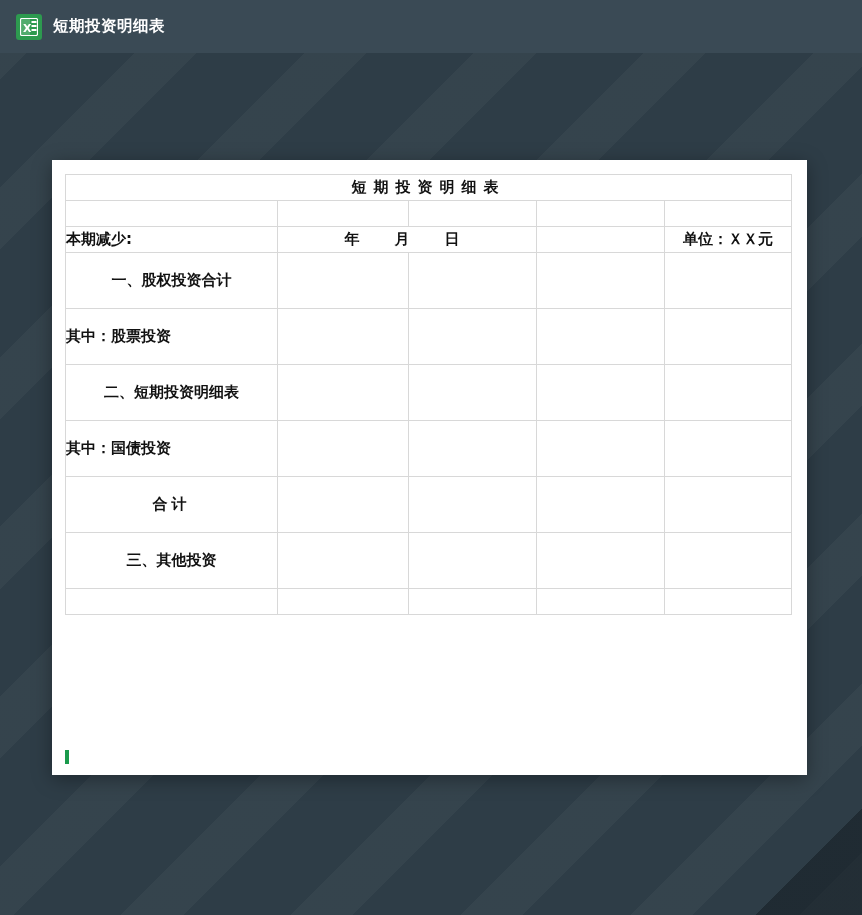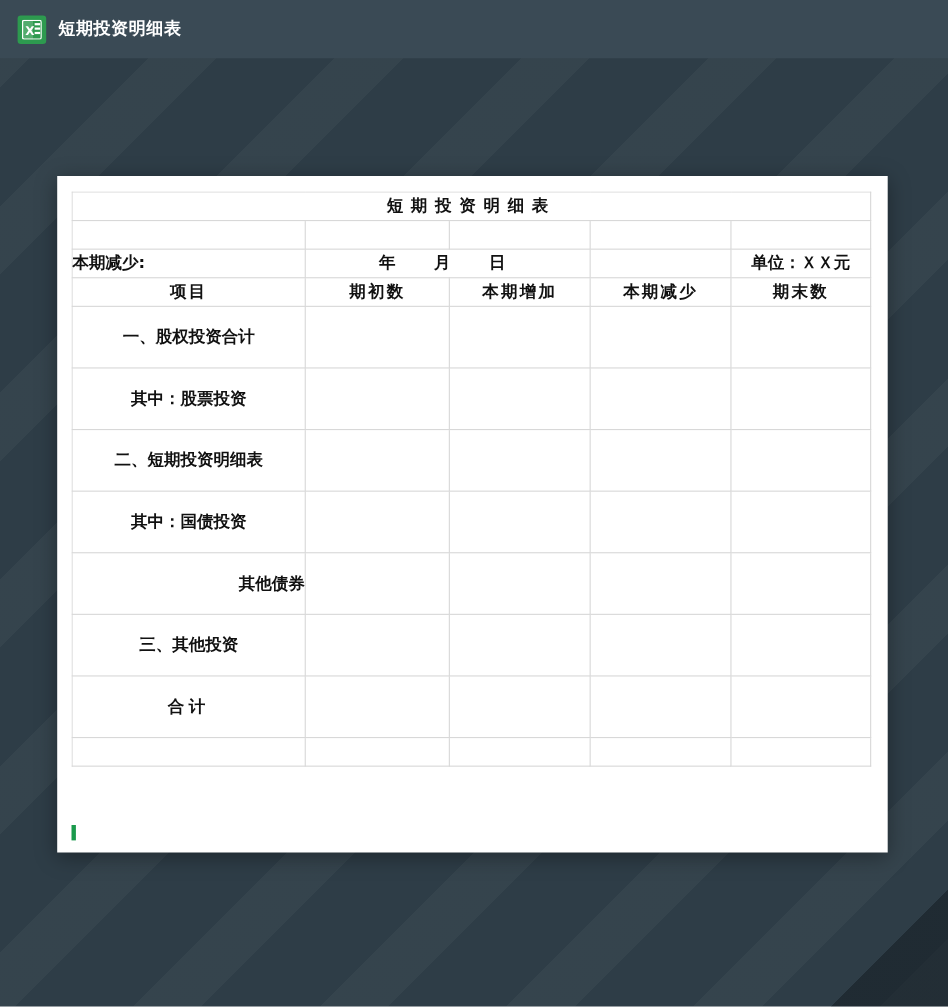--- a/index.html
+++ b/index.html
@@ -152,21 +152,21 @@
   .label-left {
     padding-left: 6px;
     font-size: 16px;
     font-weight: bold;
     text-align: center;
   }
   .label-indent {
     padding-left: 74px;
     font-size: 16px;
     font-weight: bold;
-    text-align: center;
+    text-align: left;
   }
   .label-right {
     text-align: right;
     padding-right: 4px;
     font-size: 16px;
     font-weight: bold;
   }
   .label-center {
     text-align: center;
     font-size: 18px;
@@ -226,27 +226,20 @@
           <td></td>
           <td></td>
           <td></td>
         </tr>
         <tr>
           <td class="info-cell">本期减少:</td>
           <td class="info-cell info-mid" colspan="2">年　月　日</td>
           <td class="info-cell"></td>
           <td class="info-cell info-right">单位：ＸＸ元</td>
         </tr>
-        <tr class="hdr-row">
-          <td class="b col-head">项目</td>
-          <td class="b col-head">期初数</td>
-          <td class="b col-head">本期增加</td>
-          <td class="b col-head">本期减少</td>
-          <td class="b col-head">期末数</td>
-        </tr>
 
         <tr class="row-cell">
           <td class="b row-cell label-left">一、股权投资合计</td>
           <td class="b row-cell"></td>
           <td class="b row-cell"></td>
           <td class="b row-cell"></td>
           <td class="b row-cell"></td>
         </tr>
         <tr class="row-cell">
           <td class="b row-cell label-indent">其中：股票投资</td>
@@ -263,35 +256,28 @@
           <td class="b row-cell"></td>
         </tr>
         <tr class="row-cell">
           <td class="b row-cell label-indent">其中：国债投资</td>
           <td class="b row-cell"></td>
           <td class="b row-cell"></td>
           <td class="b row-cell"></td>
           <td class="b row-cell"></td>
         </tr>
         <tr class="row-cell">
-          <td class="b row-cell label-right">其他债券</td>
+          <td class="b row-cell label-center">合计</td>
           <td class="b row-cell"></td>
           <td class="b row-cell"></td>
           <td class="b row-cell"></td>
           <td class="b row-cell"></td>
         </tr>
         <tr class="row-cell">
           <td class="b row-cell label-left">三、其他投资</td>
-          <td class="b row-cell"></td>
-          <td class="b row-cell"></td>
-          <td class="b row-cell"></td>
-          <td class="b row-cell"></td>
-        </tr>
-        <tr class="row-cell">
-          <td class="b row-cell label-center">合计</td>
           <td class="b row-cell"></td>
           <td class="b row-cell"></td>
           <td class="b row-cell"></td>
           <td class="b row-cell"></td>
         </tr>
         <tr class="bottom-strip">
           <td></td>
           <td></td>
           <td></td>
           <td></td>

